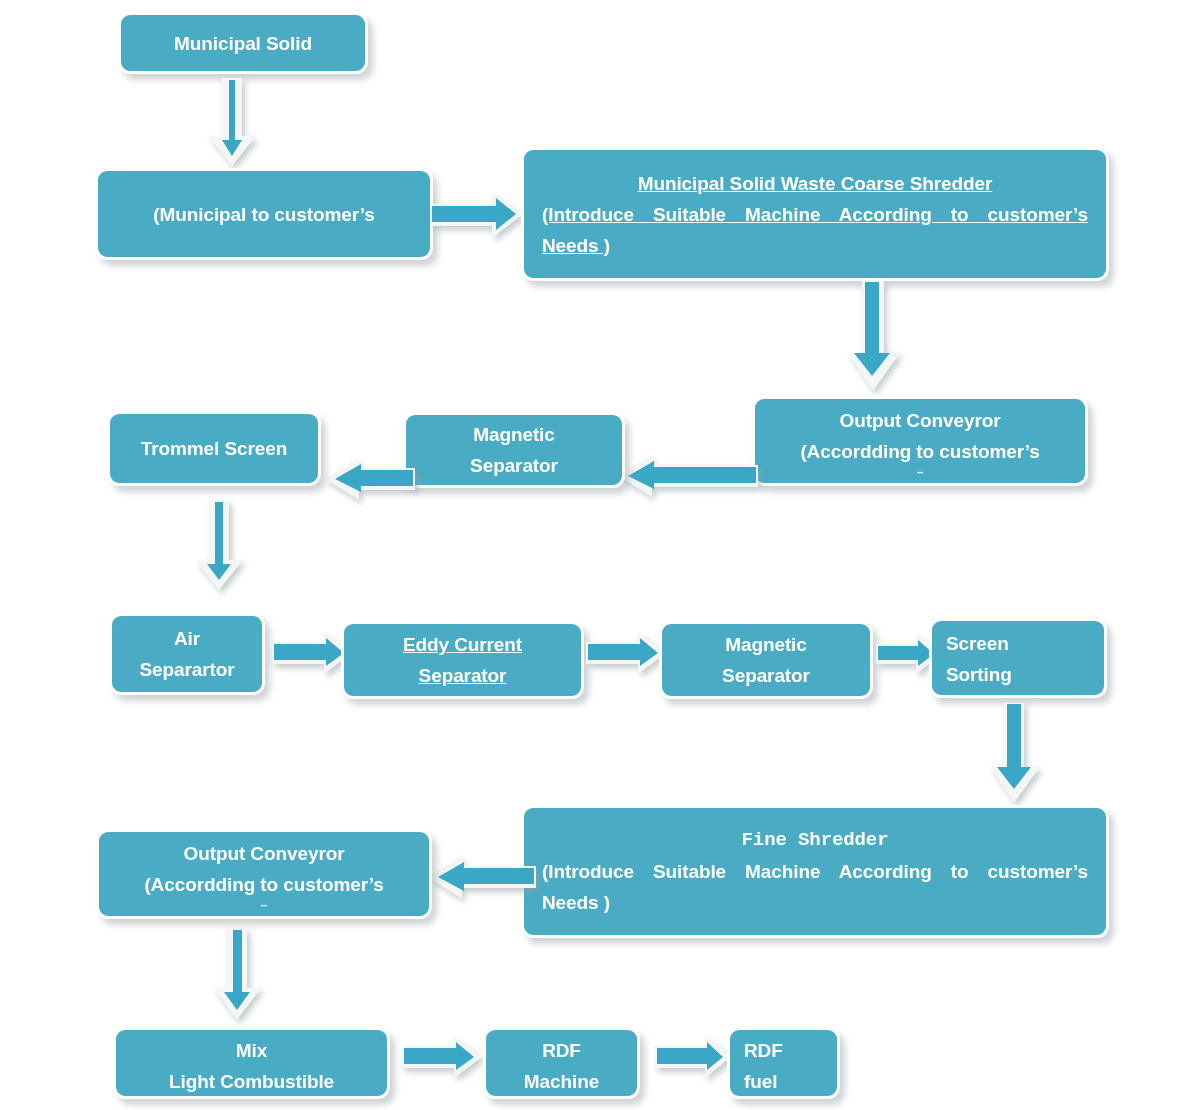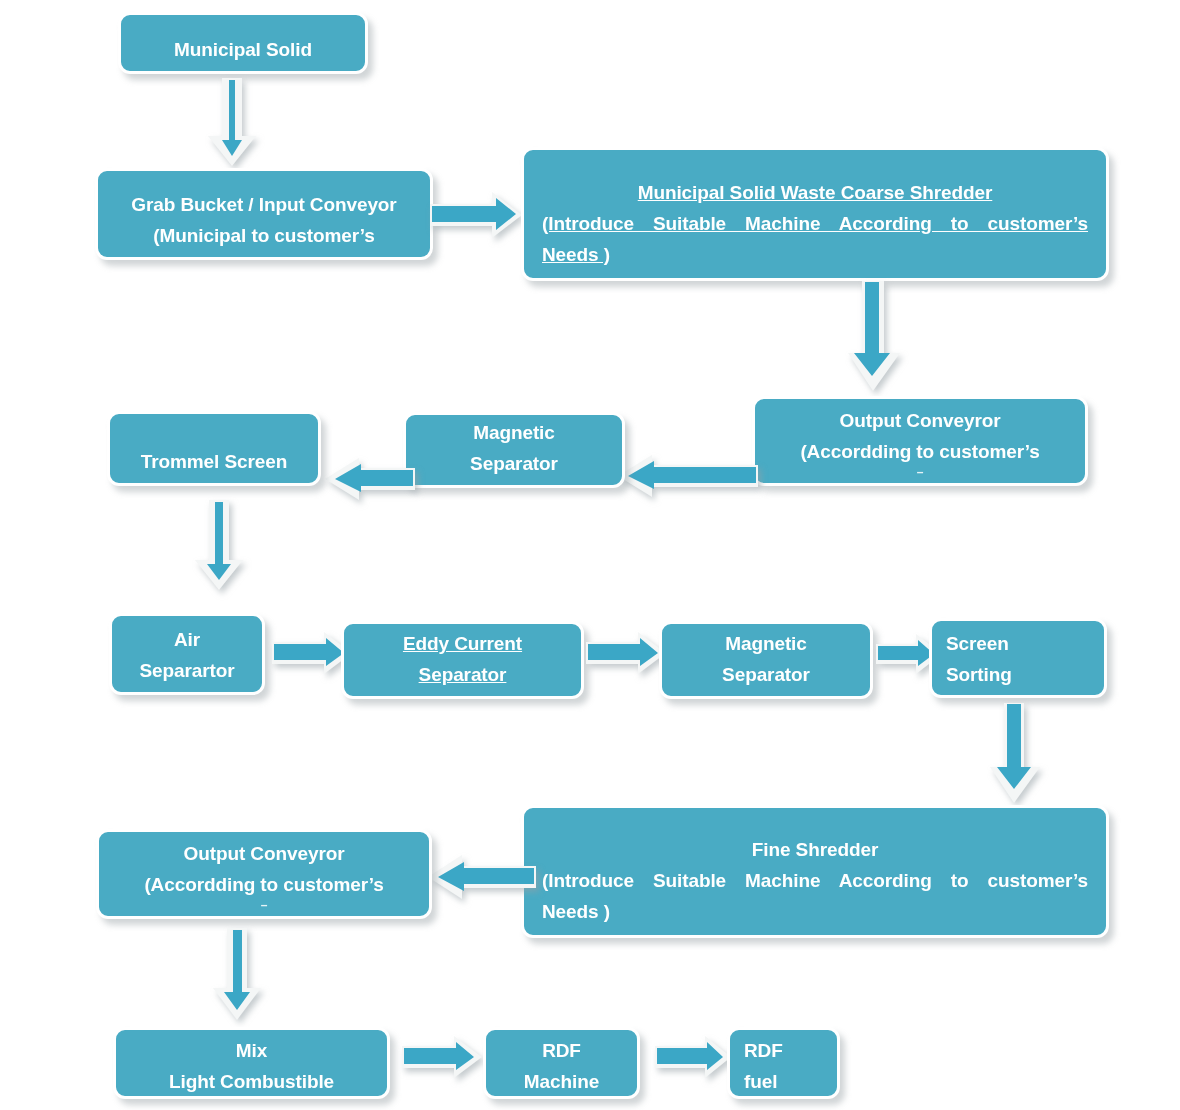--- a/index.html
+++ b/index.html
@@ -40,21 +40,21 @@
   .node.center { text-align: center; }
   .node.left   { text-align: left; }
   .node.justified .ln.just {
     text-align: justify;
     text-align-last: justify;
     white-space: normal;
   }
   .node.vcenter {
     display: flex;
     flex-direction: column;
-    justify-content: flex-end;
+    justify-content: center;
   }
 
   
   .arrow { position: absolute; }
   .arrow svg { display: block; overflow: visible; }
 
   
   .blockshadow { filter: drop-shadow(3px 4px 3px rgba(150,160,165,0.55)); }
 </style>
 </head>
@@ -69,21 +69,20 @@
   <div class="arrow" style="left:208px; top:78px; width:54px; height:90px;">
     <svg width="54" height="90" viewBox="0 0 54 90">
       <g class="blockshadow">
         <path d="M14 0 H34 V58 H48 L24 88 L0 58 H14 Z" fill="#F4F6F6"></path>
       </g>
       <path d="M21 2 H27 V62 H34 L24 78 L14 62 H21 Z" fill="#3BA7C6"></path>
     </svg>
   </div>
 
   <div class="node center vcenter" style="left:95px; top:168px; width:338px; height:92px;">
-    <span class="ln">Grab Bucket / Input Conveyor</span>
     <span class="ln">(Municipal to customer’s</span>
   </div>
 
   <div class="arrow" style="left:430px; top:192px; width:96px; height:52px;">
     <svg width="96" height="52" viewBox="0 0 96 52">
       <g class="blockshadow">
         <path d="M0 12 H62 V0 L92 23 L62 46 V34 H0 Z" fill="#F4F6F6"></path>
       </g>
       <path d="M2 14 H66 V6 L86 22 L66 38 V30 H2 Z" fill="#3BA7C6"></path>
     </svg>
@@ -196,21 +195,21 @@
   <div class="arrow" style="left:990px; top:703px; width:58px; height:105px;">
     <svg width="58" height="105" viewBox="0 0 58 105">
       <g class="blockshadow">
         <path d="M14 0 H34 V64 H50 L24 100 L0 64 H14 Z" fill="#F4F6F6"></path>
       </g>
       <path d="M17 1 H31 V64 H41 L24 86 L7 64 H17 Z" fill="#3BA7C6"></path>
     </svg>
   </div>
 
   <div class="node justified vcenter" style="left:521px; top:805px; width:588px; height:133px; padding:8px 18px;">
-    <span class="ln" style="text-align:center;">Fine Shredder</span>
+    <span class="ln" style="text-align:center;font-family:Liberation Mono, monospace;">Fine Shredder</span>
     <span class="ln just">(Introduce Suitable Machine According to customer’s</span>
     <span class="ln" style="text-align:left;">Needs )</span>
   </div>
 
   <div class="arrow" style="left:428px; top:855px; width:108px; height:50px;">
     <svg width="108" height="50" viewBox="0 0 108 50">
       <g class="blockshadow">
         <path d="M108 11 H34 V0 L0 22 L34 44 V33 H108 Z" fill="#F4F6F6"></path>
       </g>
       <path d="M106 13 H36 V7 L10 22 L36 36 V29 H106 Z" fill="#3BA7C6"></path>

